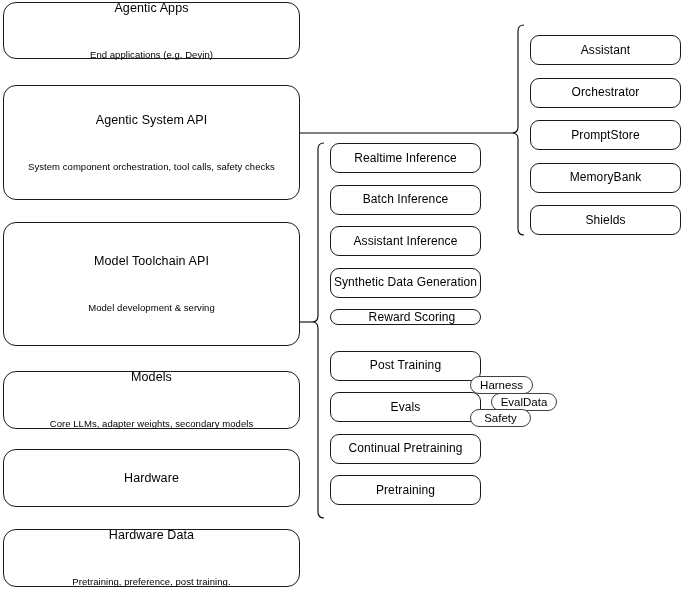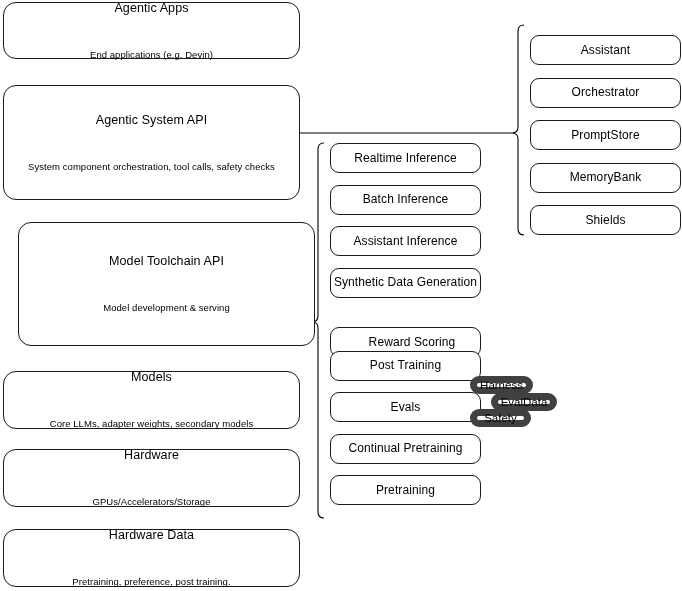--- a/index.html
+++ b/index.html
@@ -59,21 +59,21 @@
     font-size: 12px;
     line-height: 15px;
     letter-spacing: 0.1px;
   }
 
   
   .tag {
     position: absolute;
     box-sizing: border-box;
     background: #ffffff;
-    border: 7px solid #404040;
+    border: 1px solid #404040;
     border-radius: 11px;
     display: flex;
     align-items: center;
     justify-content: center;
     font-size: 11.5px;
     line-height: 13px;
     color: #000000;
     text-align: center;
   }
 
@@ -108,54 +108,53 @@
   <div class="node layer" style="left: 3px; top: 2px; width: 297px; height: 57px;">
     <div class="title">Agentic Apps</div>
     <div class="subtitle">End applications (e.g. Devin)</div>
   </div>
 
   <div class="node layer" style="left: 3px; top: 85px; width: 297px; height: 115px;">
     <div class="title">Agentic System API</div>
     <div class="subtitle">System component orchestration, tool calls, safety checks</div>
   </div>
 
-  <div class="node layer" style="left: 18px; top: 222px; width: 297px; height: 124px;">
+  <div class="node layer" style="left: 3px; top: 222px; width: 297px; height: 124px;">
     <div class="title">Model Toolchain API</div>
     <div class="subtitle">Model development &amp; serving</div>
   </div>
 
   <div class="node layer" style="left: 3px; top: 371px; width: 297px; height: 58px;">
     <div class="title">Models</div>
     <div class="subtitle">Core LLMs, adapter weights, secondary models</div>
   </div>
 
   <div class="node layer" style="left: 3px; top: 449px; width: 297px; height: 58px;">
     <div class="title">Hardware</div>
-    <div class="subtitle">GPUs/Accelerators/Storage</div>
   </div>
 
   <div class="node layer" style="left: 3px; top: 529px; width: 297px; height: 58px;">
     <div class="title">Hardware Data</div>
     <div class="subtitle">Pretraining, preference, post training.</div>
   </div>
 
   <div id="toolchain-group">
       <div class="node pillbox" style="left: 330px; top: 143px; width: 151px; height: 30px;">
         <span>Realtime Inference</span>
       </div>
       <div class="node pillbox" style="left: 330px; top: 184.5px; width: 151px; height: 30px;">
         <span>Batch Inference</span>
       </div>
       <div class="node pillbox" style="left: 330px; top: 226px; width: 151px; height: 30px;">
         <span>Assistant Inference</span>
       </div>
       <div class="node pillbox" style="left: 330px; top: 267.5px; width: 151px; height: 30px;">
         <span>Synthetic Data Generation</span>
       </div>
-      <div class="node pillbox" style="left: 330px; top: 327px; width: 151px; height: 30px; padding-left: 13px;">
+      <div class="node pillbox" style="left: 330px; top: 309px; width: 151px; height: 16px; padding-left: 13px;">
         <span>Reward Scoring</span>
       </div>
       <div class="node pillbox" style="left: 330px; top: 350.5px; width: 151px; height: 30px;">
         <span>Post Training</span>
       </div>
       <div class="node pillbox" style="left: 330px; top: 392px; width: 151px; height: 30px; text-align: right;">
         <span>Evals</span>
       </div>
       <div class="node pillbox" style="left: 330px; top: 433.5px; width: 151px; height: 30px;">
         <span>Continual Pretraining</span>

